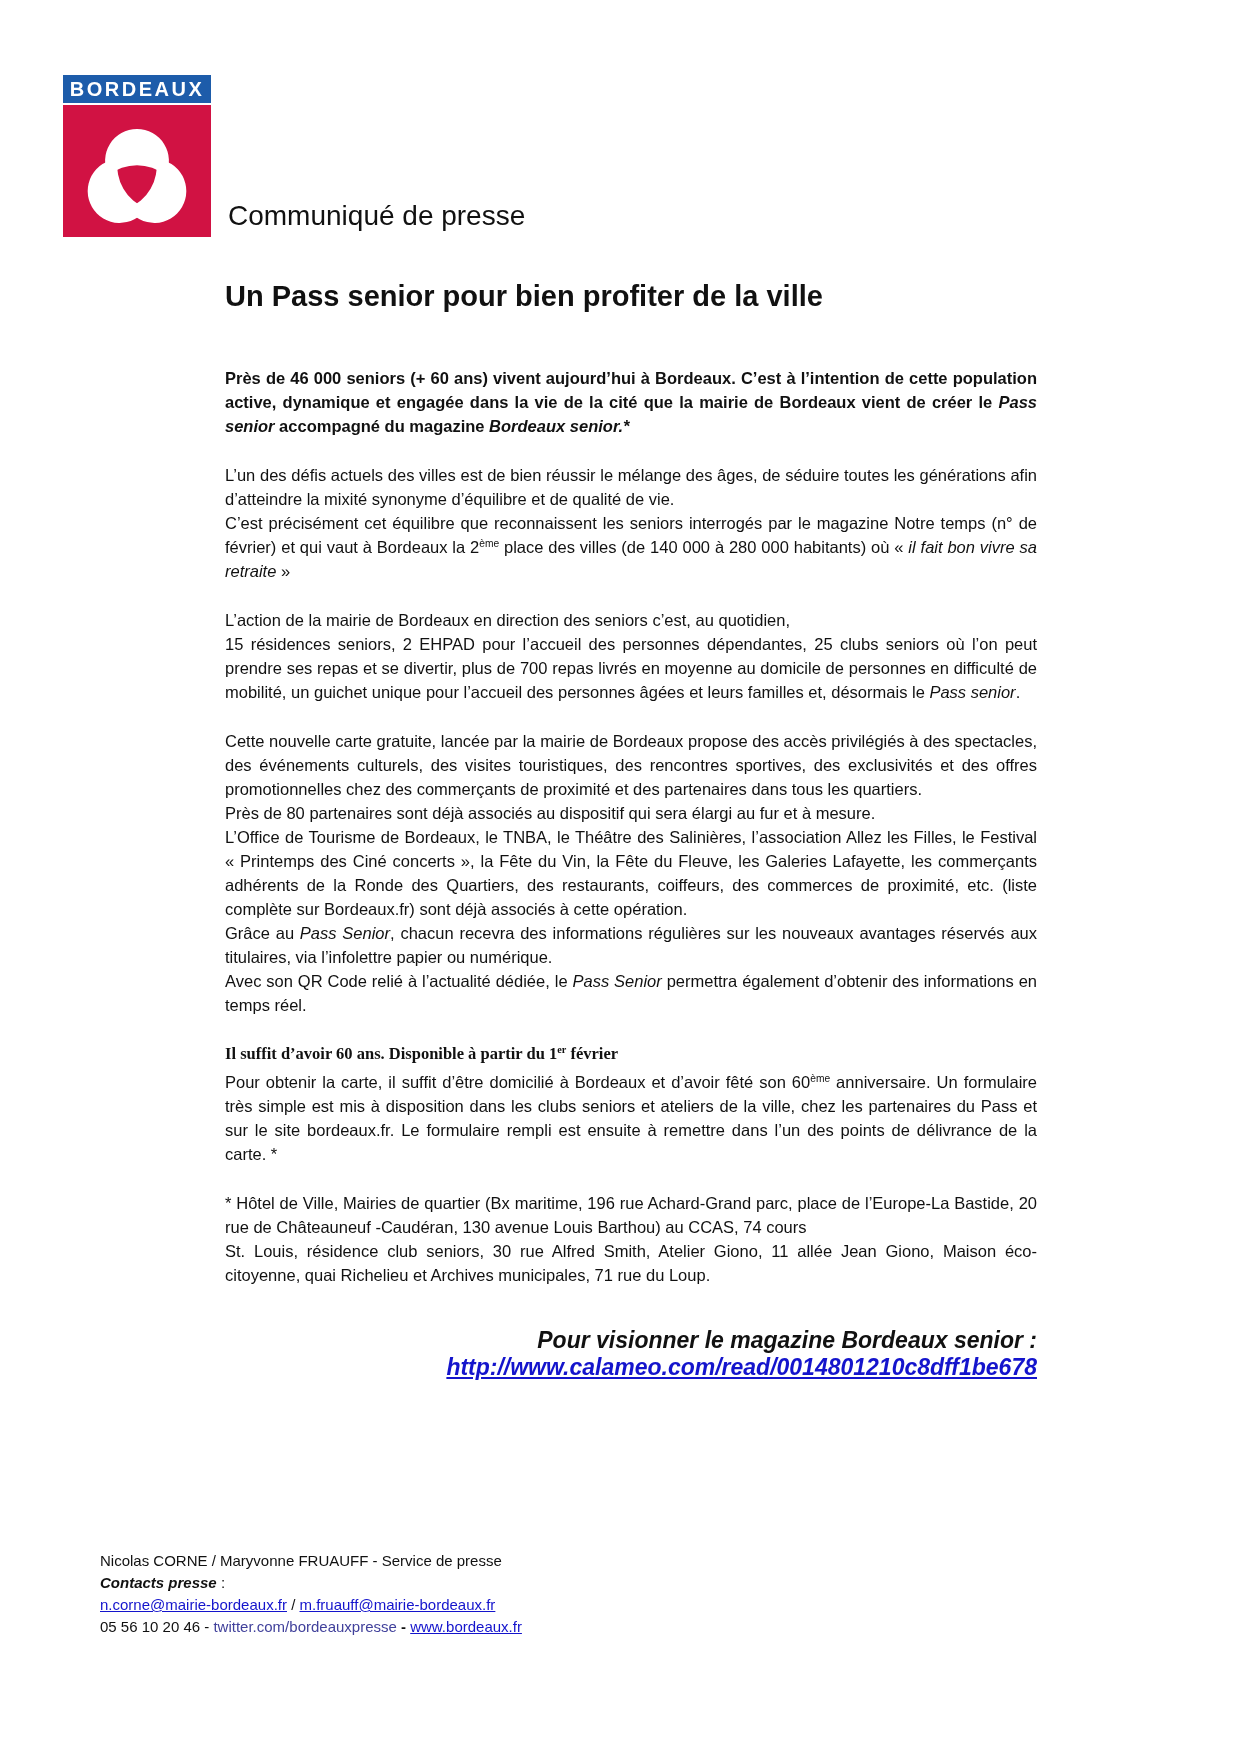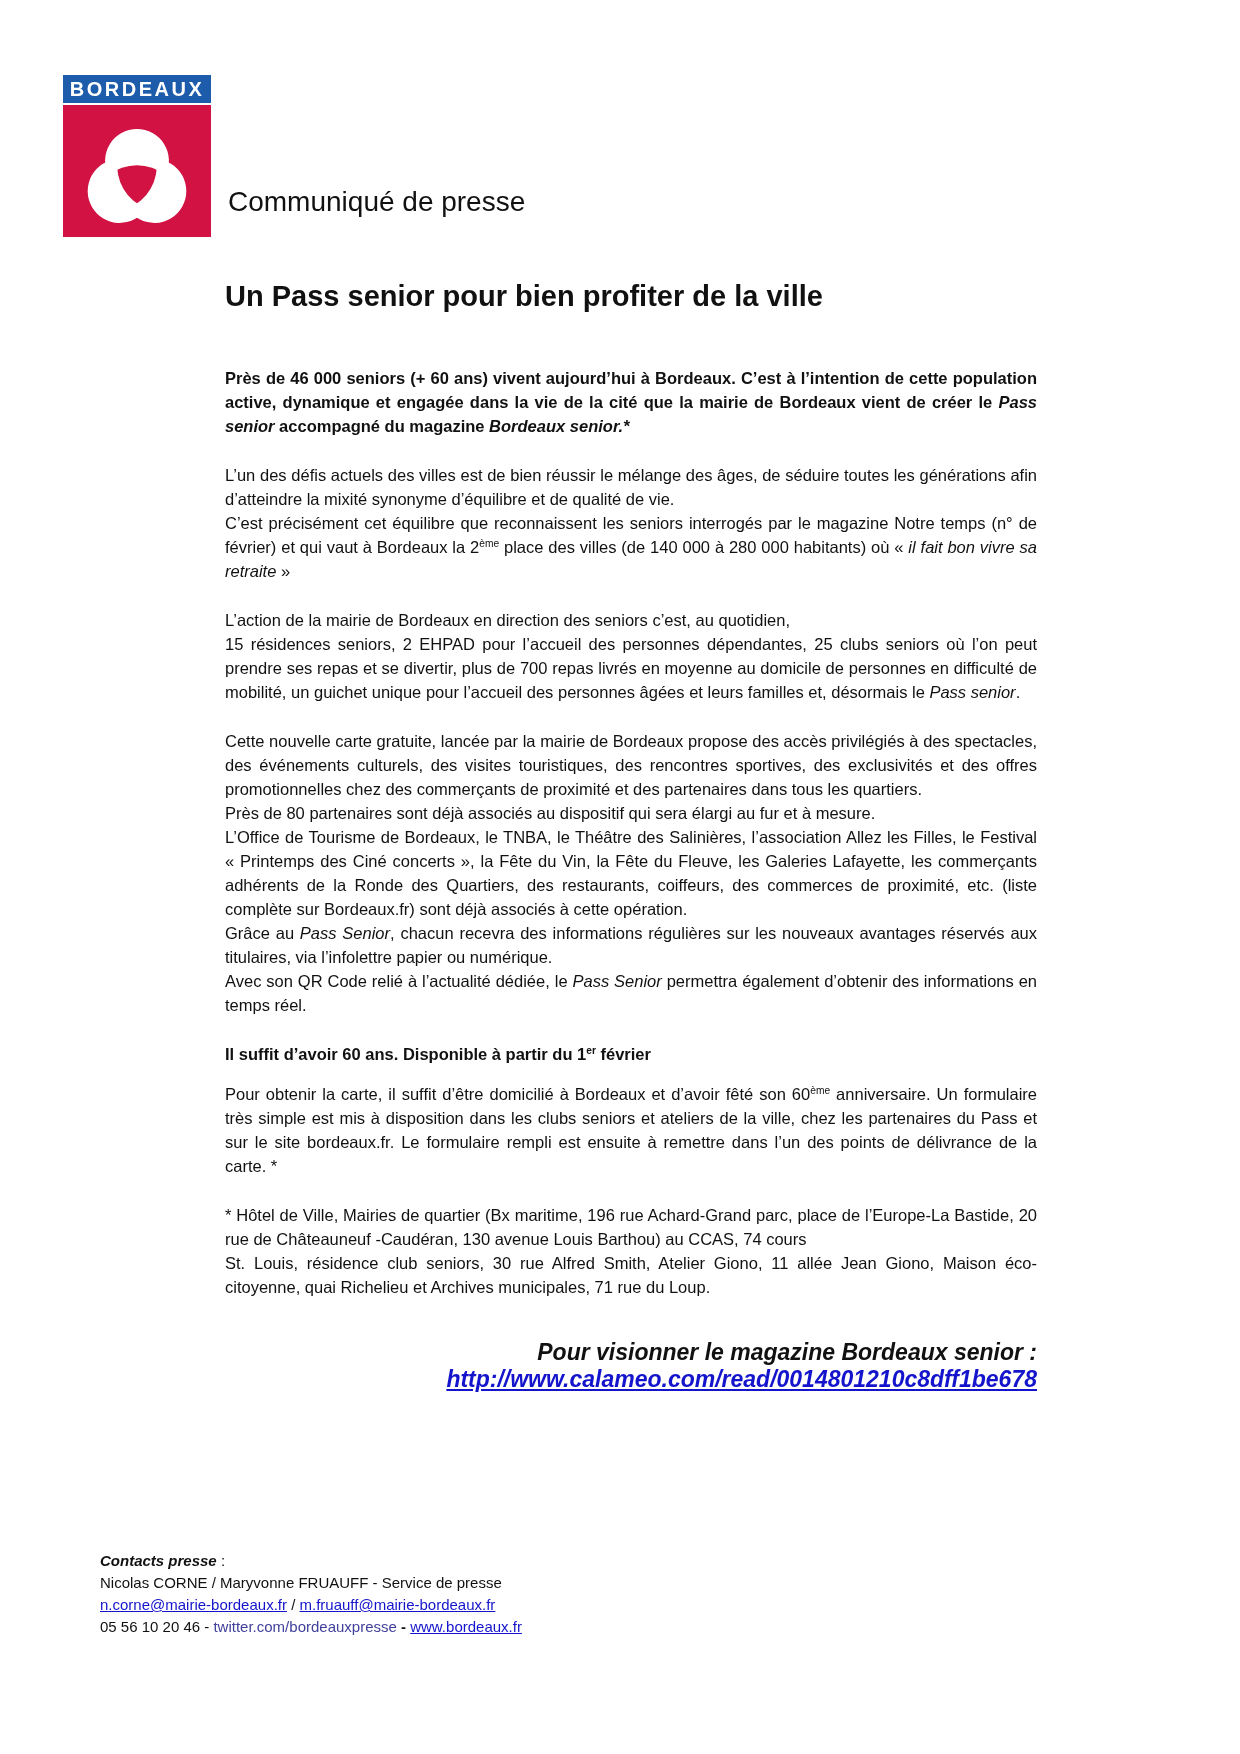--- a/index.html
+++ b/index.html
@@ -22,21 +22,21 @@
   .logo-bar span{
     color:#fff;font-weight:bold;font-size:20px;letter-spacing:2.5px;
   }
   .logo-box{
     width:148px;height:132px;background:#d11243;
     display:flex;align-items:center;justify-content:center;
   }
   .logo-box svg{width:114px;height:114px;margin-top:4px;}
   
   .doc-type{
-    position:absolute;left:228px;top:186px;
+    position:absolute;left:228px;top:200px;
     font-size:28px;color:#111;
   }
   
   .main{
     position:absolute;left:225px;top:278px;width:812px;
     font-size:16.5px;line-height:24px;
     text-align:justify;
   }
   .title{
     font-size:29px;line-height:36px;
@@ -92,29 +92,29 @@
     <h1 class="title">Un Pass senior pour bien profiter de la ville</h1>
 
     <p class="para"><span class="b">Près de 46 000 seniors (+ 60 ans) vivent aujourd’hui à Bordeaux. C’est à l’intention de cette population active, dynamique et engagée dans la vie de la cité que la mairie de Bordeaux vient de créer le </span><span class="bi">Pass senior</span><span class="b"> accompagné du magazine </span><span class="bi">Bordeaux senior.*</span></p>
 
     <p class="para"><span>L’un des défis actuels des villes est de bien réussir le mélange des âges, de séduire toutes les générations afin d’atteindre la mixité synonyme d’équilibre et de qualité de vie.</span><br><span>C’est précisément cet équilibre que reconnaissent les seniors interrogés par le magazine Notre temps (n° de février)  et qui vaut à Bordeaux la 2</span><span class="sup">ème</span><span> place des villes (de 140 000 à 280 000 habitants) où « </span><span class="i">il fait bon vivre sa retraite</span><span> »</span></p>
 
     <p class="para"><span>L’action de la mairie de Bordeaux en direction des seniors c’est, au quotidien,</span><br><span>15 résidences seniors, 2 EHPAD pour l’accueil des personnes dépendantes, 25 clubs seniors où l’on peut prendre ses repas et se divertir, plus de 700 repas livrés en moyenne au domicile de personnes en difficulté de mobilité, un guichet unique pour l’accueil des personnes âgées et leurs familles  et, désormais le </span><span class="i">Pass senior</span><span>.</span></p>
 
     <p class="para"><span>Cette nouvelle carte gratuite, lancée par la mairie de Bordeaux propose des accès privilégiés à des spectacles, des événements culturels, des visites touristiques, des rencontres sportives, des exclusivités et des offres promotionnelles chez des commerçants de proximité et des partenaires dans tous les quartiers.</span><br><span>Près de 80 partenaires sont déjà associés au dispositif qui sera élargi au fur et à mesure.</span><br><span>L’Office de Tourisme de Bordeaux, le TNBA, le Théâtre des Salinières, l’association Allez les Filles, le Festival « Printemps des Ciné concerts », la Fête du Vin, la Fête du Fleuve, les Galeries Lafayette, les commerçants adhérents de la Ronde des Quartiers, des restaurants, coiffeurs, des commerces de proximité, etc. (liste complète sur Bordeaux.fr) sont déjà associés à cette opération.</span><br><span>Grâce au </span><span class="i">Pass Senior</span><span>, chacun recevra des informations régulières sur les nouveaux avantages réservés aux titulaires, via l’infolettre papier ou numérique.</span><br><span>Avec son QR Code relié à l’actualité dédiée, le </span><span class="i">Pass Senior</span><span> permettra également d’obtenir des informations en temps réel.</span></p>
 
-    <p class="para heading" style="margin-bottom:16px;"><span class="b">Il suffit d’avoir 60 ans. Disponible à partir du 1</span><span class="b sup">er</span><span class="b"> février</span></p>
+    <p class="para heading" style="margin-bottom:4px;font-family:Liberation Serif, serif;"><span class="b">Il suffit d’avoir 60 ans. Disponible à partir du 1</span><span class="b sup">er</span><span class="b"> février</span></p>
     <p class="para"><span>Pour obtenir la carte, il suffit d’être domicilié à Bordeaux et d’avoir fêté son 60</span><span class="sup">ème</span><span> anniversaire. Un formulaire très simple est mis à disposition dans les clubs seniors et ateliers de la ville, chez les partenaires du Pass et sur le site bordeaux.fr. Le formulaire rempli est ensuite à remettre  dans l’un des points de délivrance de la carte. *</span></p>
 
     <p class="para"><span>* Hôtel de Ville, Mairies de quartier (Bx maritime, 196 rue Achard-Grand parc, place de l’Europe-La Bastide, 20 rue de Châteauneuf -Caudéran, 130 avenue Louis Barthou) au CCAS, 74 cours</span><br><span>St. Louis, résidence club seniors, 30 rue Alfred Smith, Atelier Giono, 11 allée Jean Giono, Maison éco-citoyenne, quai Richelieu et Archives municipales, 71 rue du Loup.</span></p>
 
     <p class="para magazine last"><span class="bi">Pour visionner le magazine Bordeaux senior :</span><br><span class="link bi-link">http://www.calameo.com/read/0014801210c8dff1be678</span></p>
 
   </div>
 
   <div class="footer">
+    <div><span>Nicolas CORNE / Maryvonne FRUAUFF - Service de presse</span></div>
     <div><span class="bi">Contacts presse</span><span> :</span></div>
-    <div><span>Nicolas CORNE / Maryvonne FRUAUFF - Service de presse</span></div>
     <div><span class="link">n.corne@mairie-bordeaux.fr</span><span> / </span><span class="link">m.fruauff@mairie-bordeaux.fr</span></div>
     <div><span>05 56 10 20 46 - </span><span class="link2">twitter.com/bordeauxpresse</span><span> </span><span class="b">-</span><span>  </span><span class="link">www.bordeaux.fr</span></div>
   </div>
 
 </div>
 
 </body></html>

